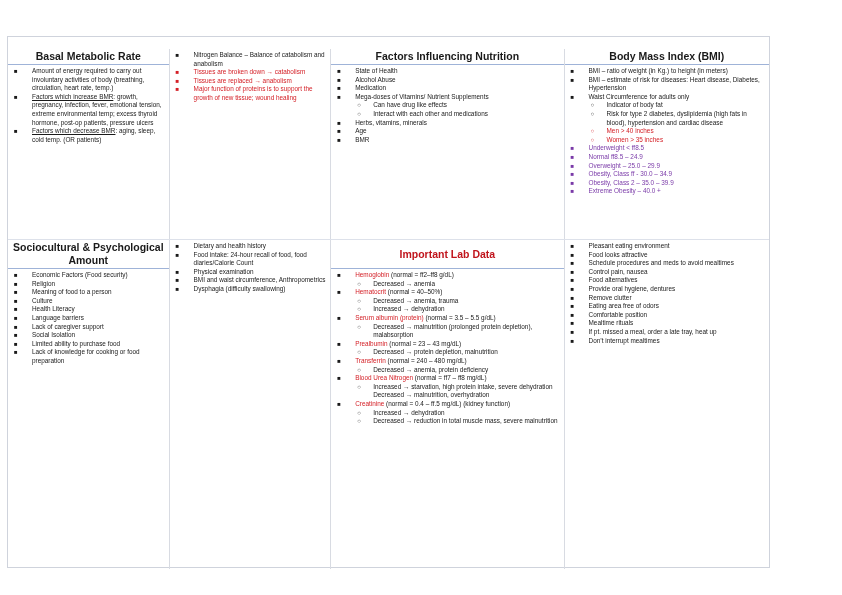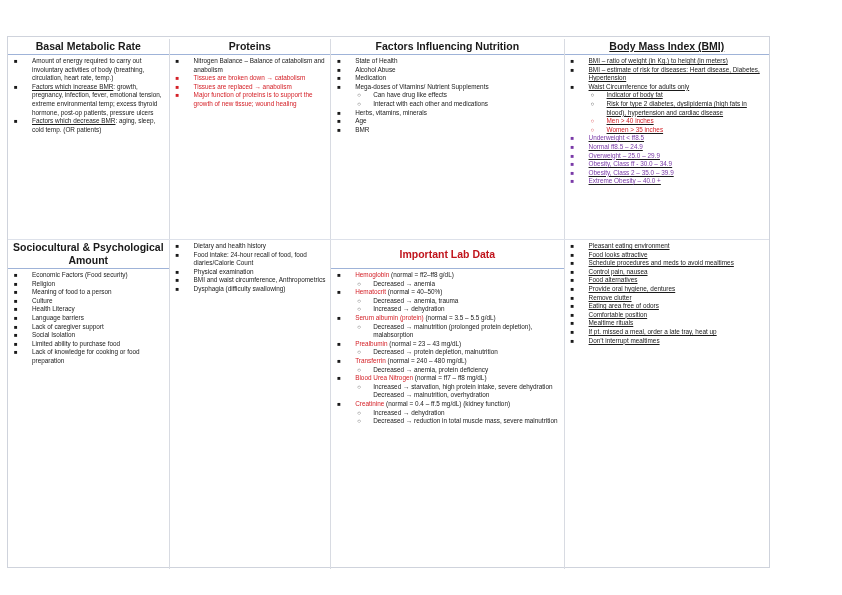--- a/index.html
+++ b/index.html
@@ -1,25 +1,25 @@
 <!DOCTYPE html>
 <html><head>
 <meta charset="utf-8">
 <style>
   html, body { margin:0; padding:0; background:#ffffff; }
   body { width:842px; height:595px; position:relative; overflow:hidden;
          font-family:"Liberation Sans", sans-serif; color:#1a1a1a; }
   .sheet { position:absolute; left:7px; top:36px; width:763px; height:532px;
            border:1px solid #cfd3dc; box-sizing:border-box; }
   .row { position:absolute; left:0; width:100%; display:flex; }
-  .row1 { top:2px; height:202px; }
+  .row1 { top:12px; height:202px; }
   .row2 { top:202px; height:329px; border-top:1px solid #dde1ea; }
   .cell { border-right:1px solid #d8dbe2; box-sizing:border-box; position:relative; }
   .cell:last-child { border-right:none; }
-  .c1 { width:162px; } .c2 { width:162px; } .c3 { width:234px; } .c4 { width:205px;text-decoration:underline; }
+  .c1 { width:162px; } .c2 { width:162px; } .c3 { width:234px; } .c4 { width:205px; }
   .hdr { font-weight:bold; font-size:10.5px; text-align:center; line-height:13px;
          padding:1px 2px 1px 2px; border-bottom:1.5px solid #9fb3d8; }
   .row2 .hdr { min-height:28px; display:flex; align-items:center; justify-content:center;
                flex-direction:column; padding:0 4px; }
   .hdr.red { color:#c0141c; }
   ul { list-style:none; margin:0; padding:2px 2px 0 4px; font-size:6.4px; line-height:8.6px; }
   li { position:relative; padding-left:20px; }
   li .b { position:absolute; left:2px; top:0; font-size:6px; }
   li.sub { padding-left:38px; }
   li.sub .b { left:22px; font-size:6px; }
@@ -35,21 +35,20 @@
   <div class="row row1">
     <div class="cell c1">
       <div class="hdr">Basal Metabolic Rate</div>
       <ul>
         <li><span class="b">■</span><span>Amount of energy required to carry out involuntary activities of body (breathing, circulation, heart rate, temp.)</span></li>
         <li><span class="b">■</span><span class="u">Factors which increase BMR</span><span>: growth, pregnancy, infection, fever, emotional tension, extreme environmental temp; excess thyroid hormone, post-op patients, pressure ulcers</span></li>
         <li><span class="b">■</span><span class="u">Factors which decrease BMR</span><span>:  aging, sleep, cold temp. (OR patients)</span></li>
       </ul>
     </div>
     <div class="cell c2">
-      <div class="hdr">Proteins</div>
       <ul id="list-proteins">
           <li><span class="b">■</span><span>Nitrogen Balance – Balance of catabolism and anabolism</span></li>
           <li class="red"><span class="b">■</span><span>Tissues are broken down → catabolism</span></li>
           <li class="red"><span class="b">■</span><span>Tissues are replaced →  anabolism</span></li>
           <li class="red"><span class="b">■</span><span>Major function of proteins is to support the growth of new tissue; wound healing</span></li>
         </ul>
     </div>
     <div class="cell c3">
       <div class="hdr">Factors Influencing Nutrition</div>
       <ul id="list-factors">

